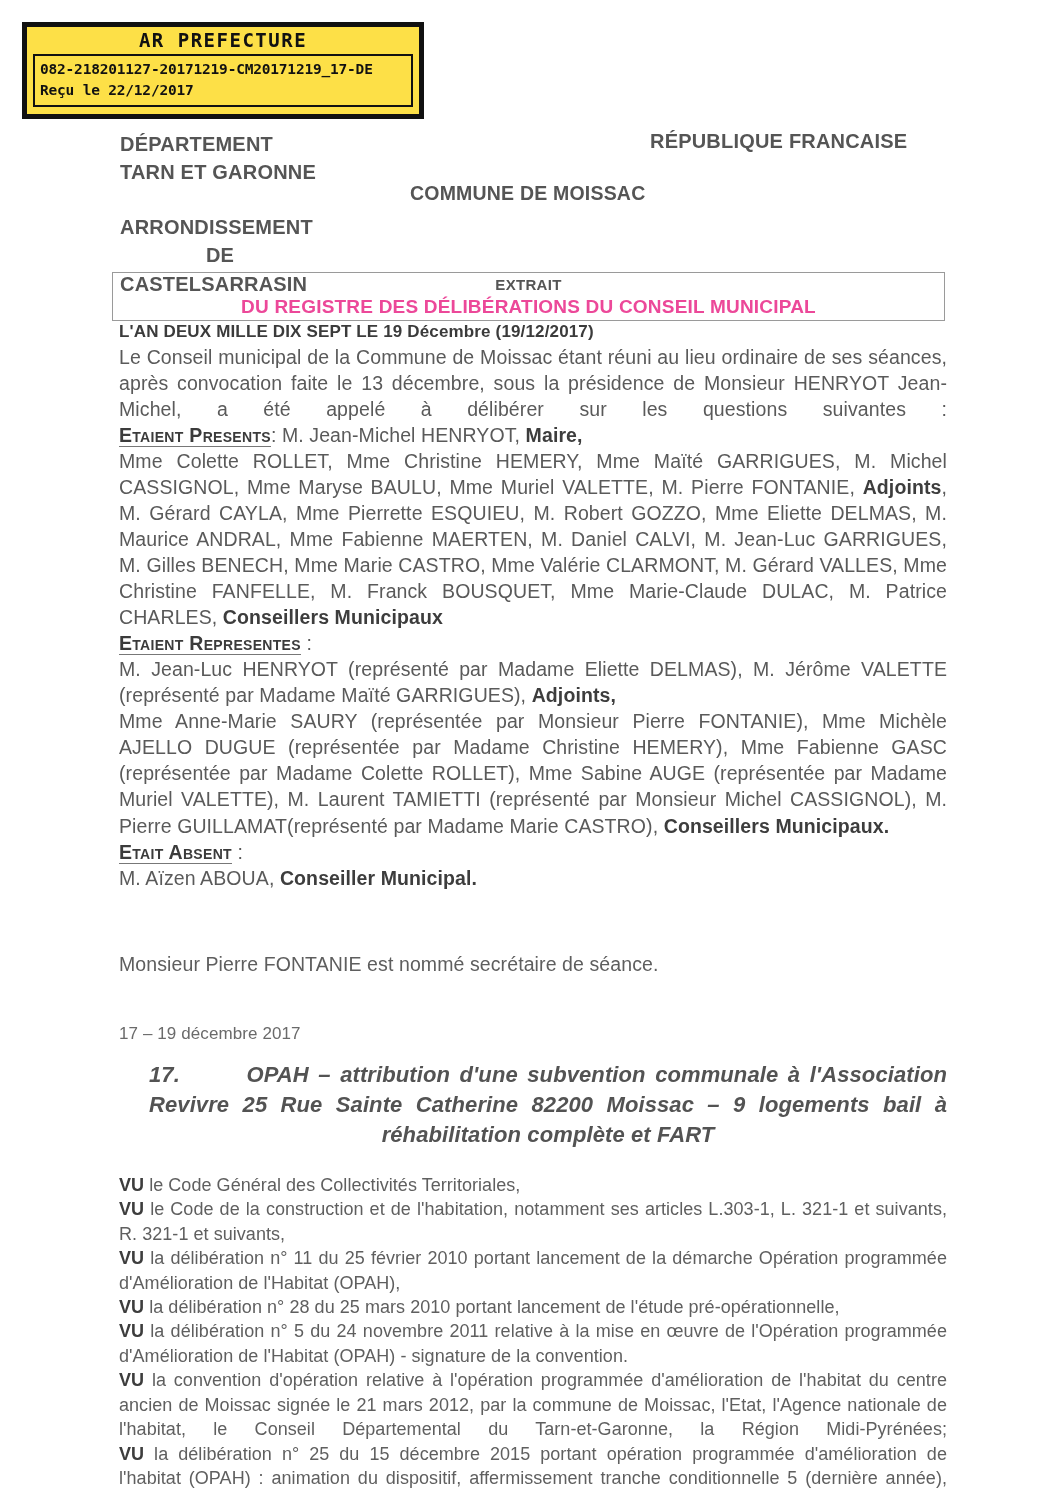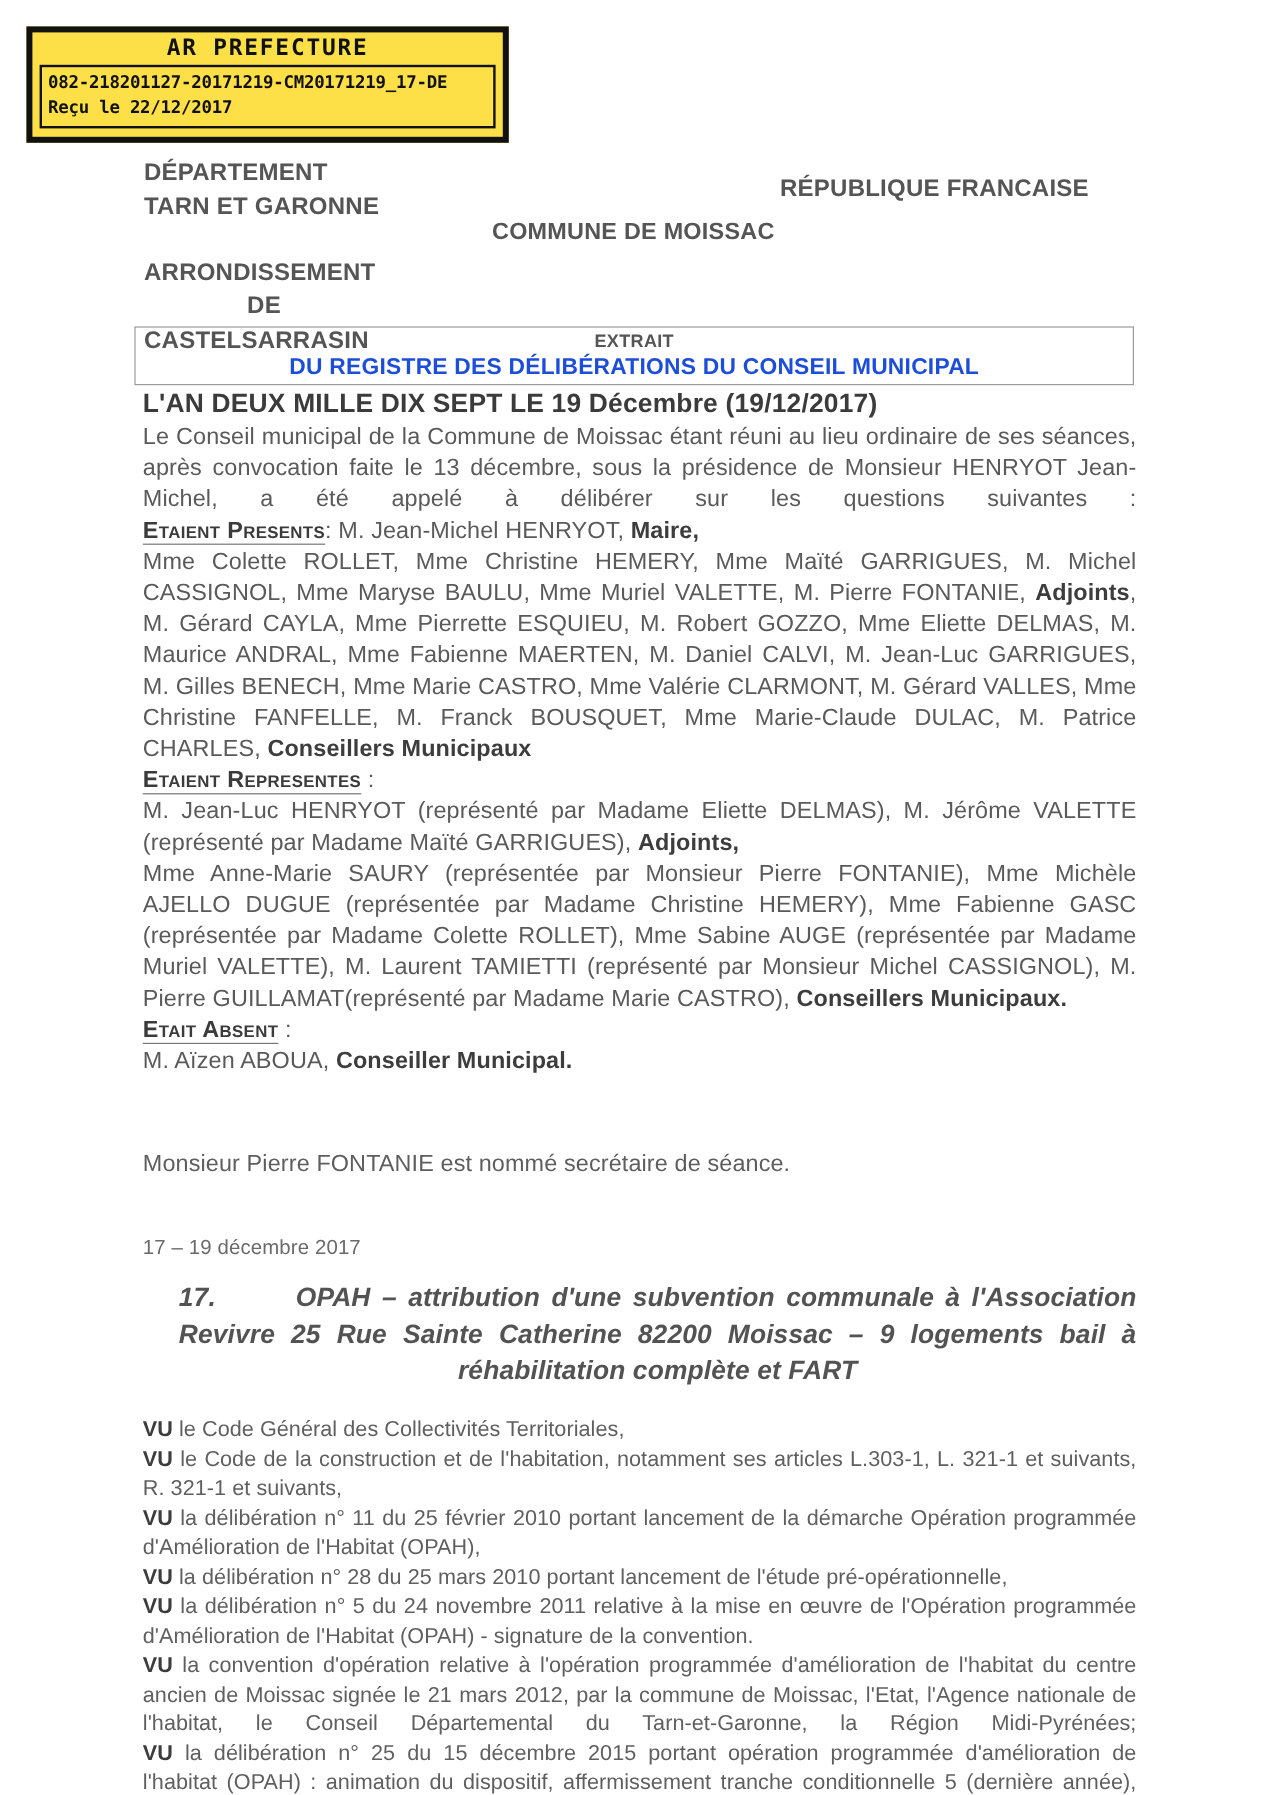--- a/index.html
+++ b/index.html
@@ -71,21 +71,21 @@
     font-size: 20px;
     font-weight: 700;
     line-height: 1.42;
     letter-spacing: 0.2px;
     color: #555555;
   }
   .dept-center { text-align: center; width: 200px; }
   .republique {
     position: absolute;
     left: 650px;
-    top: 16px;
+    top: 0;
     font-size: 20px;
     font-weight: 700;
     letter-spacing: 0.2px;
     color: #555555;
   }
   .commune {
     position: absolute;
     left: 410px;
     top: 52px;
     font-size: 19.5px;
@@ -109,21 +109,21 @@
     font-size: 15px;
     font-weight: 700;
     letter-spacing: 0.3px;
     color: #555555;
     line-height: 1.25;
   }
   .extrait-l2 {
     font-size: 19px;
     font-weight: 700;
     letter-spacing: 0.2px;
-    color: #1d4ed8;
+    color: #ec4899;
     line-height: 1.25;
     text-align: center;
   }
 
   .body {
     position: absolute;
     left: 119px;
     top: 321px;
     width: 828px;
   }
@@ -138,21 +138,21 @@
   .just {
     text-align: justify;
     text-align-last: left;
     font-size: 19.5px;
     line-height: 1.335;
     color: #5a5a5a;
     letter-spacing: 0.1px;
   }
   .just-full { text-align-last: justify; }
   .heading-line {
-    font-size: 22px;
+    font-size: 17px;
     font-weight: 700;
     color: #3b3b3b;
     line-height: 1.35;
     letter-spacing: 0.15px;
   }
   .smallcaps-underline {
     font-variant: small-caps;
     font-weight: 700;
     color: #3b3b3b;
     border-bottom: 1.5px solid #777777;

